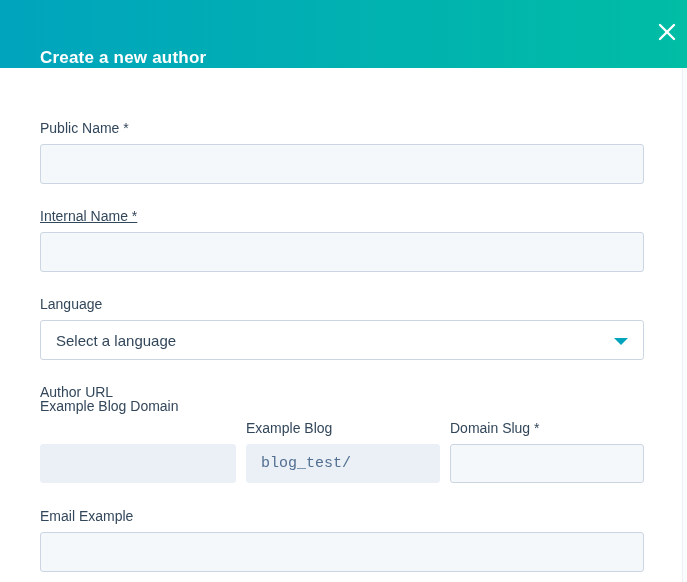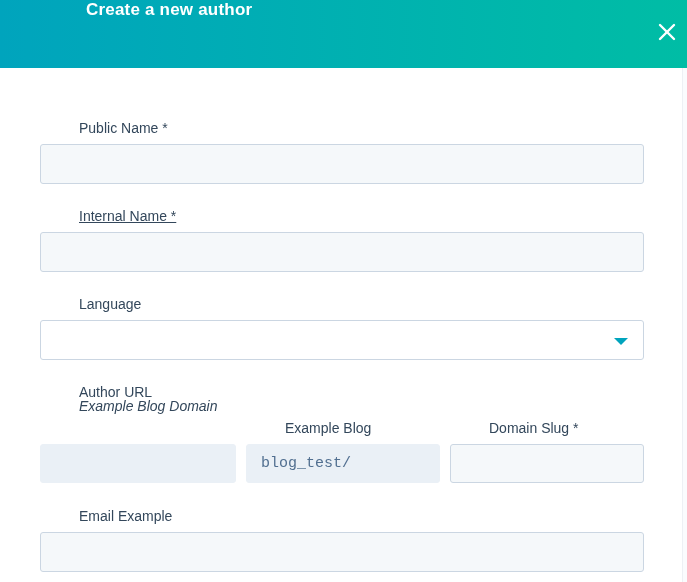--- a/index.html
+++ b/index.html
@@ -11,22 +11,21 @@
     overflow: hidden;
   }
 
   
   .modal-header {
     position: absolute;
     left: 0; top: 0;
     width: 687px; height: 68px;
     background: linear-gradient(90deg, #00a4bd 0%, #00bda5 100%);
     display: flex;
-    align-items: flex-start;
-    padding-left: 46px;
+    align-items: flex-end;
   }
   .modal-title {
     color: #ffffff;
     font-size: 17px;
     font-weight: 700;
     letter-spacing: 0.2px;
     padding-left: 40px;
   }
   .close-btn {
     position: absolute;
@@ -54,21 +53,20 @@
     width: 5px; height: 514px;
     background: #fafbfd;
     border-left: 1px solid #edf0f4;
   }
 
   .field-label {
     position: absolute;
     left: 40px;
     font-size: 14px;
     color: #33475b;
-    margin-left: 39px;
   }
 
   .text-input {
     position: absolute;
     left: 40px;
     width: 604px;
     height: 40px;
     background: #f5f8fa;
     border: 1px solid #cbd6e2;
     border-radius: 3px;
@@ -144,26 +142,27 @@
 <div class="scroll-track"></div>
 
 <label class="field-label" style="top:120px;">Public Name *</label>
 <input class="text-input" style="top: 144px;" type="text" value="">
 
 <label class="field-label" style="top:208px;text-decoration:underline;">Internal Name *</label>
 <input class="text-input" style="top: 232px;" type="text" value="">
 
 <label class="field-label" style="top:296px;">Language</label>
 <div class="select-box" role="combobox">
+  <span class="select-text">Select a language</span>
   <span class="select-caret"></span>
 </div>
 
 <label class="field-label" style="top:384px;text-align:right;">Author URL</label>
 
-<label class="field-label" style="top:398px; left:40px;font-style:italic;">Example Blog Domain</label>
+<label class="field-label" style="top:398px; left:40px;">Example Blog Domain</label>
 <label class="field-label" style="top:420px; left:246px;">Example Blog</label>
 <label class="field-label" style="top:420px; left:450px;">Domain Slug *</label>
 
 <input class="subrow-input input-disabled" style="left: 40px; width: 196px;" type="text" disabled="" value="">
 <input class="subrow-input input-disabled" style="left: 246px; width: 194px;" type="text" disabled="" value="blog_test/">
 <input class="subrow-input input-enabled" style="left: 450px; width: 194px;" type="text" value="">
 
 <label class="field-label" style="top:508px;">Email Example</label>
 <input class="text-input" style="top: 532px;" type="text" value="">
 

